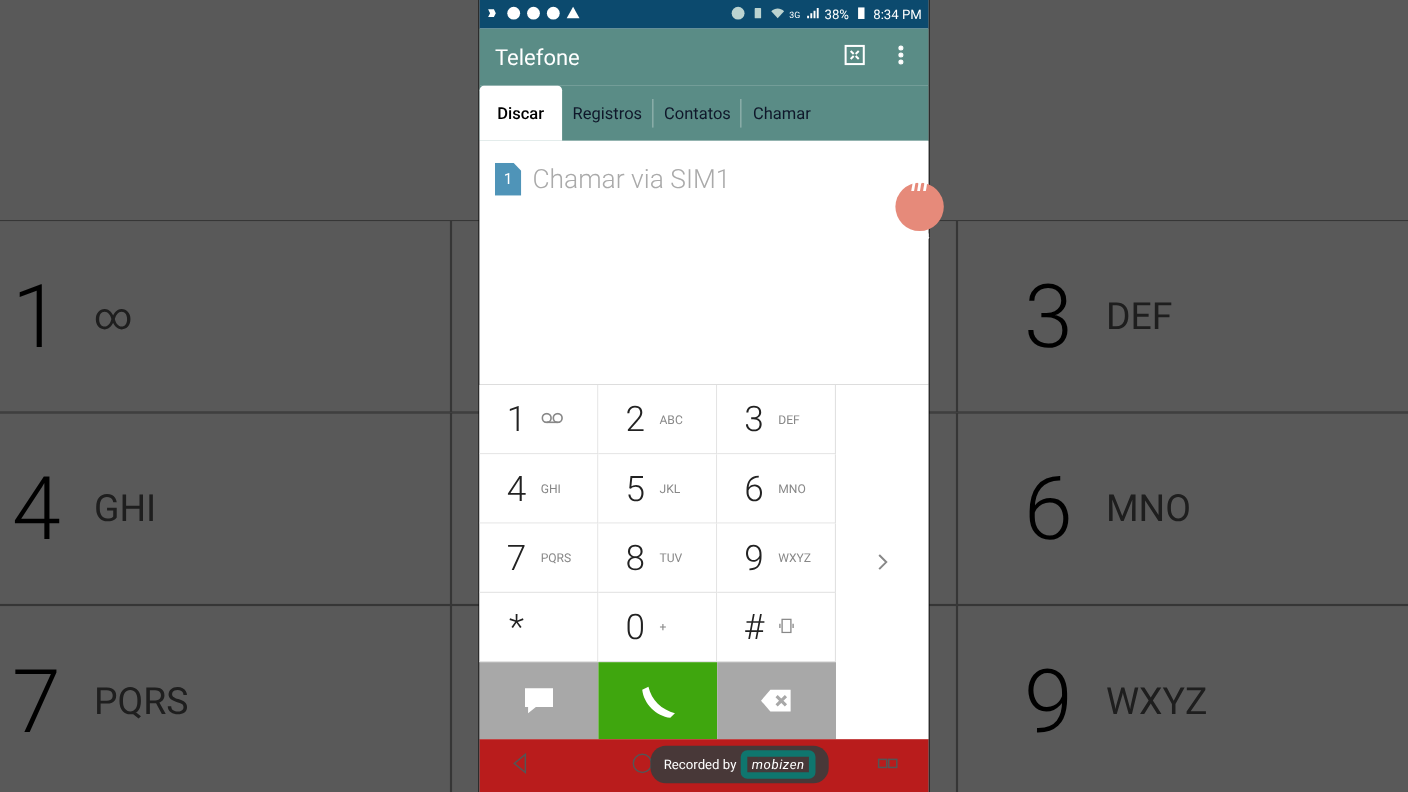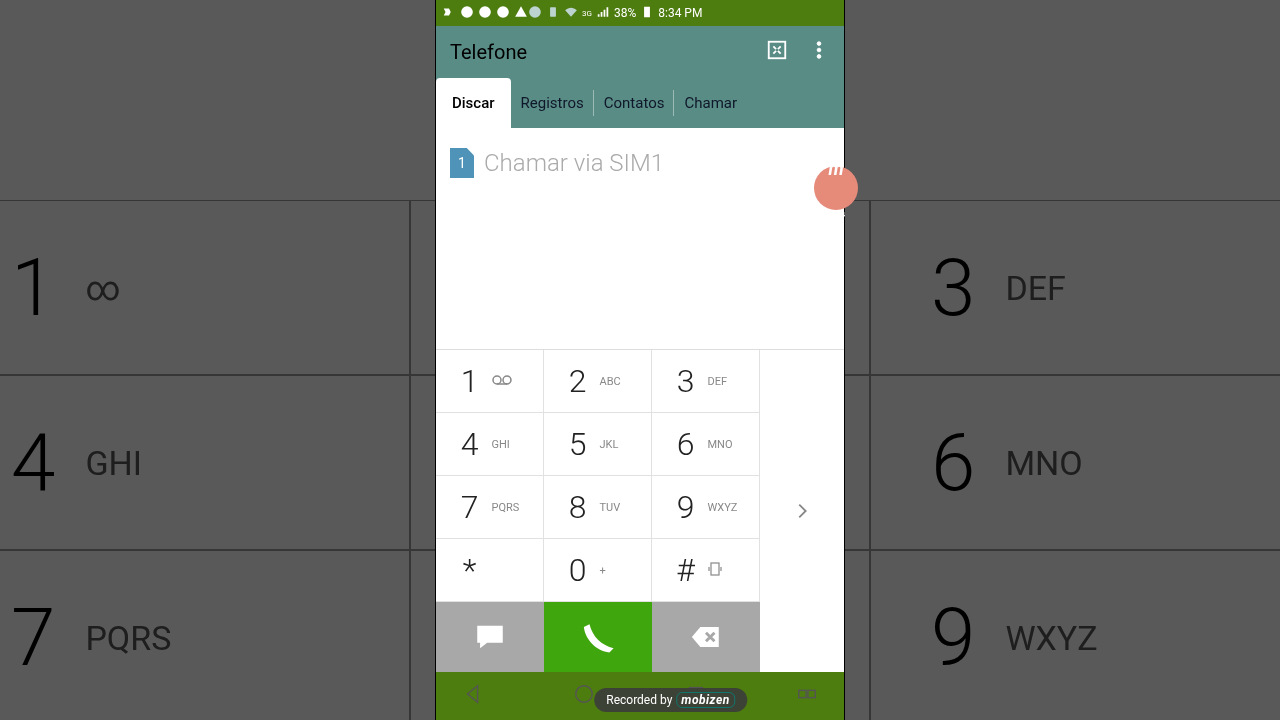--- a/index.html
+++ b/index.html
@@ -22,31 +22,31 @@
 
   
   .phone {
     position: absolute; left: 436px; top: 0; width: 408px; height: 720px;
     background: #fff; box-shadow: 0 0 0 1px #000;
     display: flex; flex-direction: column;
   }
 
   
   .status {
-    height: 26px; background: #4d7c0f; color: #fff;
-    display: flex; align-items: center; 
+    height: 26px; background: #0c4a6e; color: #fff;
+    display: flex; align-items: center; justify-content: space-between;
     padding: 0 6px; font-size: 12px;
   }
   .status-left, .status-right { display: flex; align-items: center; gap: 4px; }
   .status svg { width: 14px; height: 14px; fill: #fff; }
   .status .dim svg { fill: #bcd3d0; }
 
   
   .appbar {
-    height: 52px; background: #5a8c86; color: #000000;
+    height: 52px; background: #5a8c86; color: #ffffff;
     display: flex; align-items: center; justify-content: space-between;
     padding: 0 14px;
   }
   .appbar-title { font-size: 20px; }
   .appbar-icons { display: flex; gap: 20px; align-items: center; }
   .appbar-icons svg { width: 22px; height: 22px; fill: #fff; stroke: #fff; }
 
   
   .tabs {
     height: 50px; background: #5a8c86; display: flex; align-items: stretch;
@@ -108,32 +108,32 @@
   .act {
     height: 70px; display: flex; align-items: center; justify-content: center; cursor: pointer;
   }
   .act-msg { background: #a8a8a8; }
   .act-call { background: #3fa60e; }
   .act-del { background: #a8a8a8; }
   .act svg { width: 34px; height: 34px; fill: #fff; }
 
   
   .nav {
-    height: 48px; background: #4d7c0f; display: flex; align-items: center;
+    height: 48px; background: #b91c1c; display: flex; align-items: center;
     justify-content: space-around; position: relative; gap: 38px;
   }
   .nav svg { width: 22px; height: 22px; fill: none; stroke: #555; stroke-width: 1.5; }
 
   .recorded {
     position: absolute; left: 50%; bottom: 8px; transform: translateX(-30%);
     background: rgba(60,60,60,0.9); color: #fff; font-size: 12px;
     padding: 4px 12px; border-radius: 14px; white-space: nowrap;
     display: flex; align-items: center; gap: 4px;
   }
-  .recorded .logo { font-style: italic; font-weight: bold; letter-spacing: 0.5px; border:1px solid #0f766e; border-radius:6px; padding:0 4px;}
+  .recorded .logo { font-style: italic; font-weight: normal; letter-spacing: 0.5px; border:6px solid #0f766e; border-radius:6px; padding:0 4px;}
 </style>
 </head>
 <body>
 
 <div class="bg">
   <div class="bg-grid" id="bg-grid">
       <div class="bg-cell">
         <span class="bg-num">1</span>
         <span class="bg-let">∞</span>
       </div>

